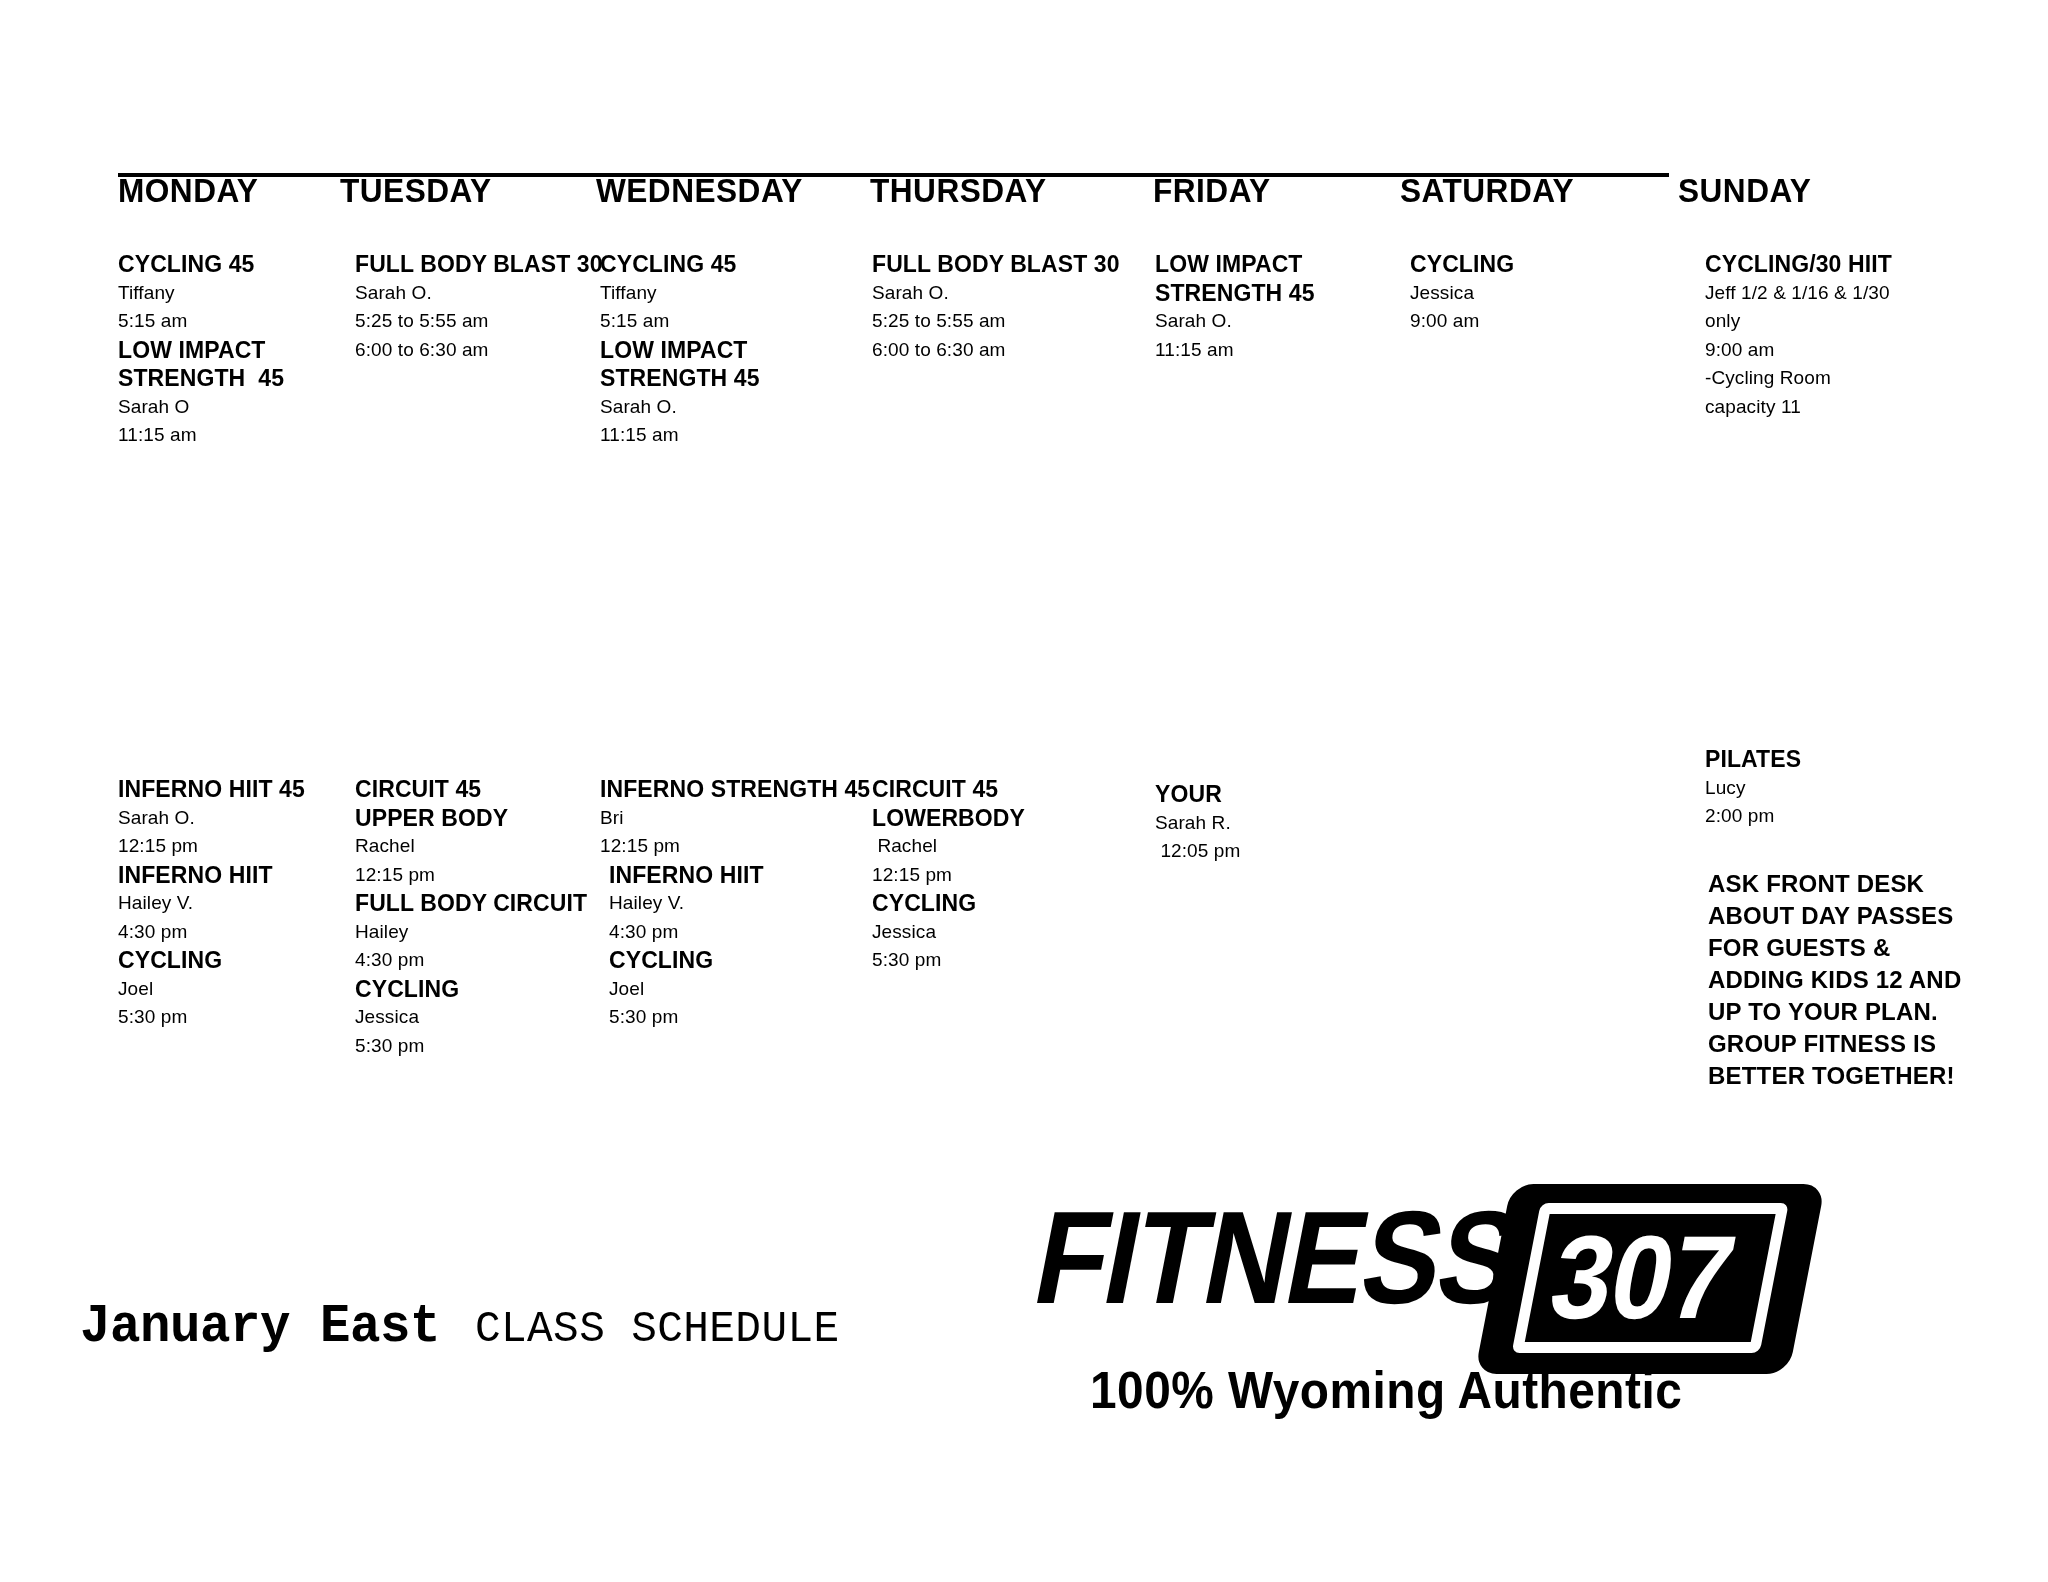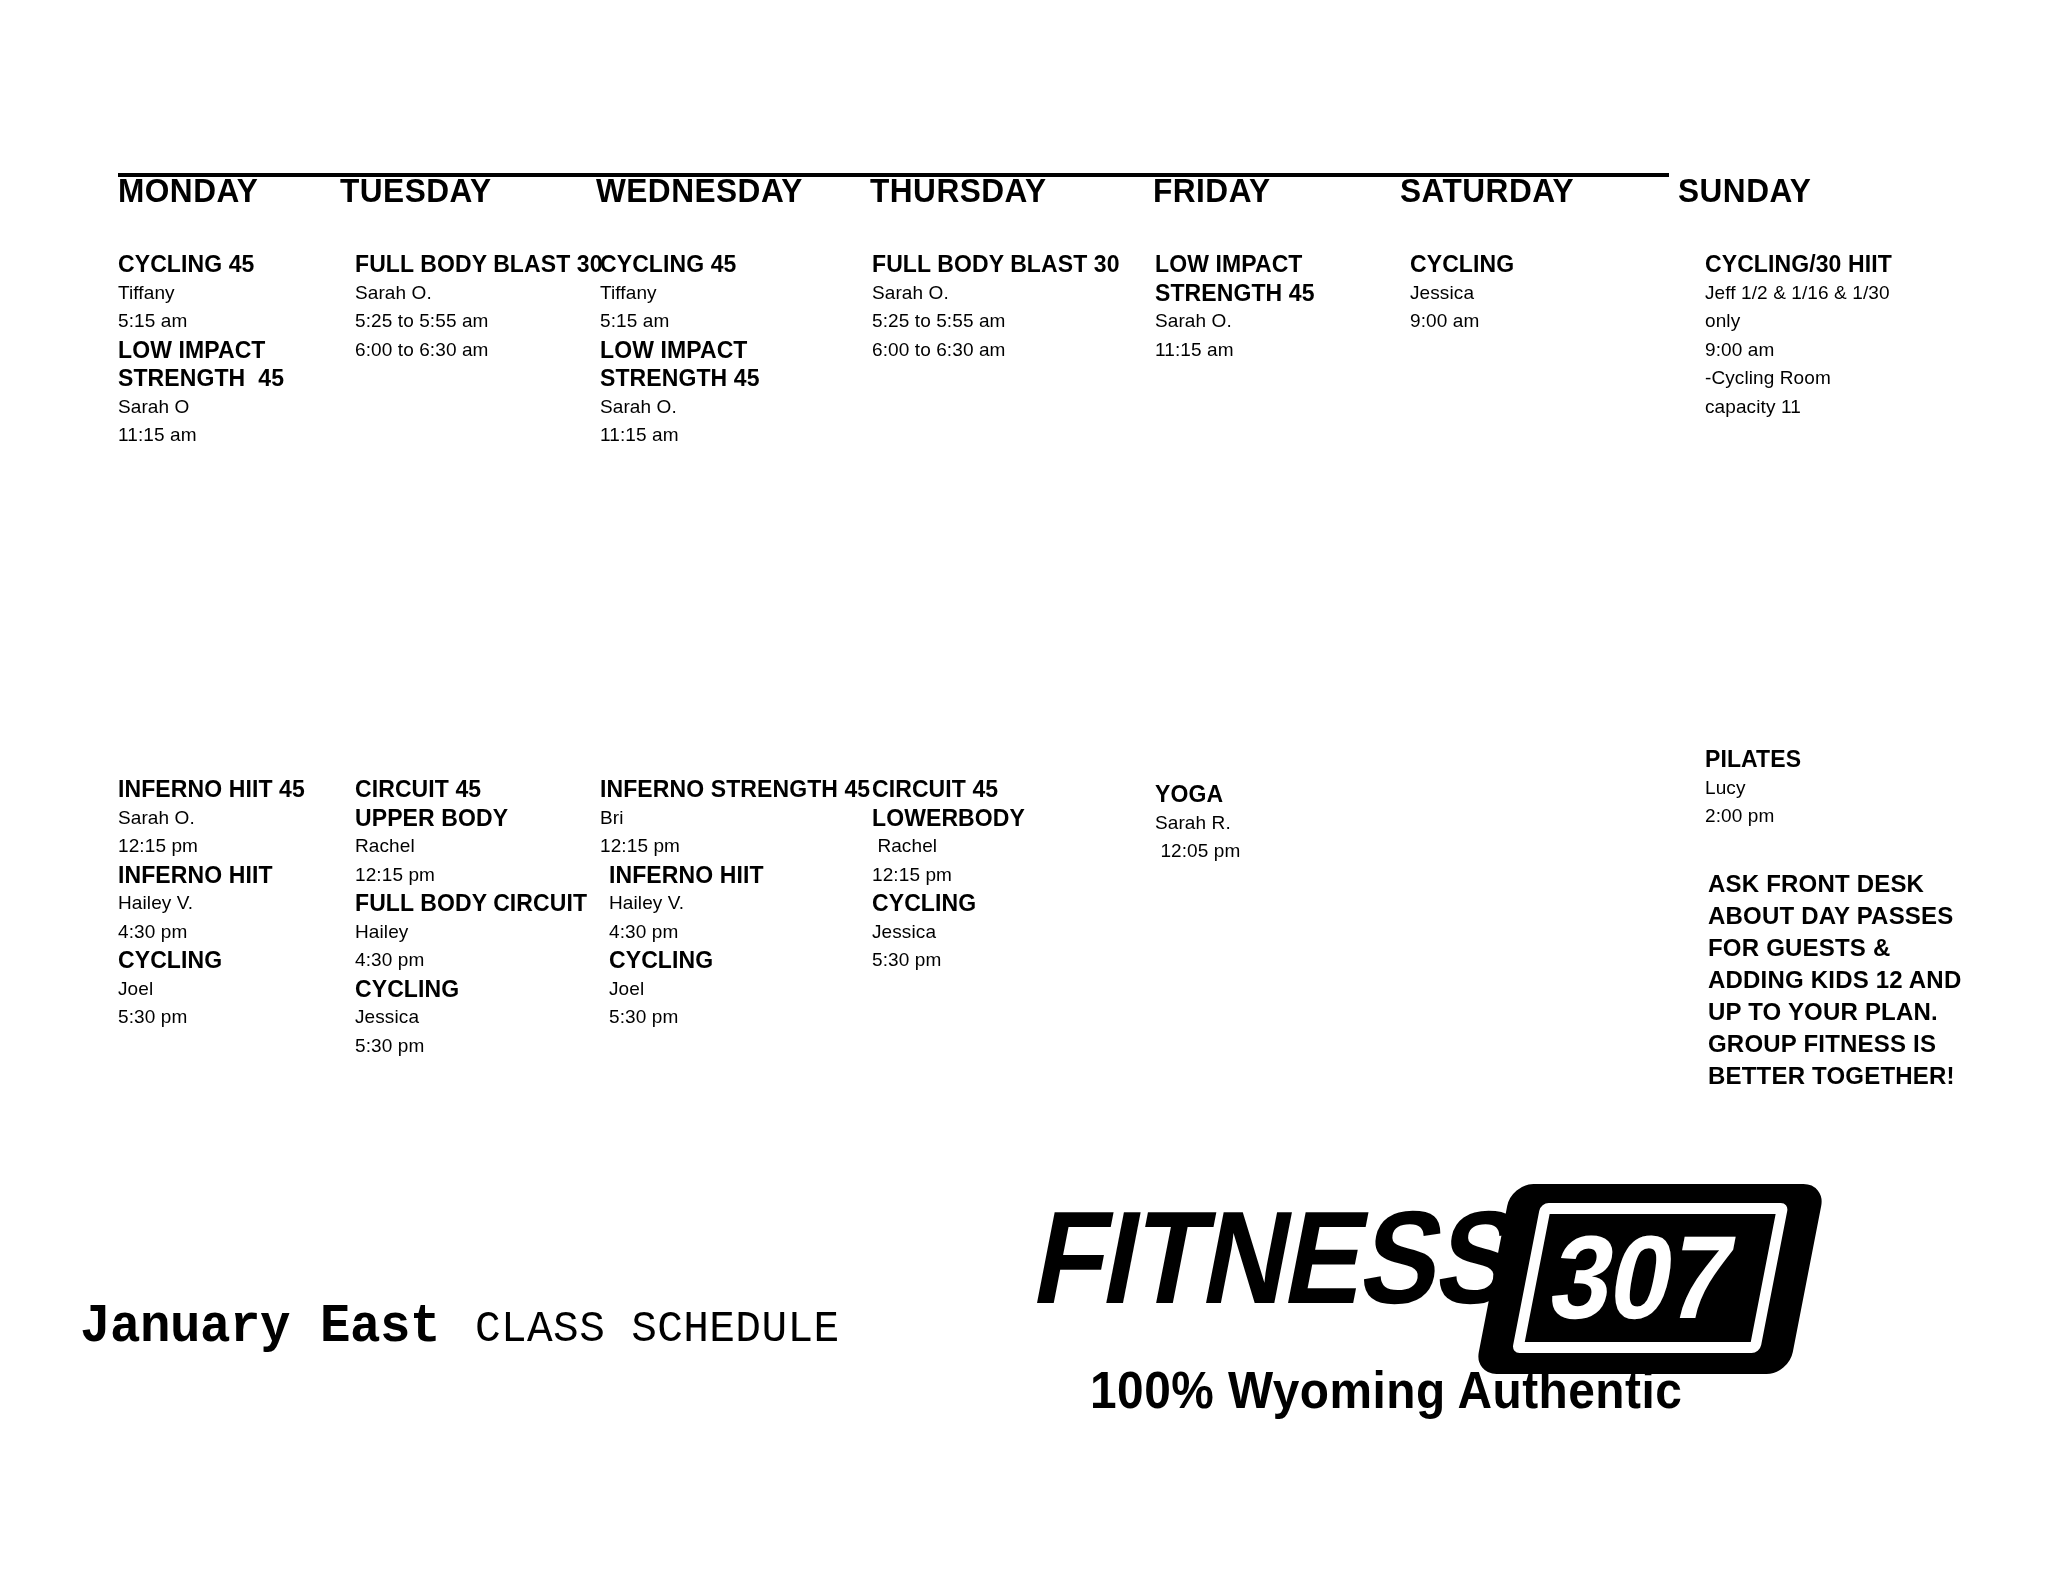--- a/index.html
+++ b/index.html
@@ -307,21 +307,21 @@
     <div class="block" style="left: 1155px; top: 250px; width: 300px;">
       <div class="entry">
         <div class="cls-title">LOW IMPACT</div>
         <div class="cls-title">STRENGTH 45</div>
         <div class="cls-line">Sarah O.</div>
         <div class="cls-line">11:15 am</div>
       </div>
     </div>
     <div class="block" style="left: 1155px; top: 780px; width: 300px;">
       <div class="entry">
-        <div class="cls-title">YOGA</div>
+        <div class="cls-title">YOUR</div>
         <div class="cls-line">Sarah R.</div>
         <div class="cls-line"> 12:05 pm</div>
       </div>
     </div>
     <div class="block" style="left: 1410px; top: 250px; width: 300px;">
       <div class="entry">
         <div class="cls-title">CYCLING</div>
         <div class="cls-line">Jessica</div>
         <div class="cls-line">9:00 am</div>
       </div>

